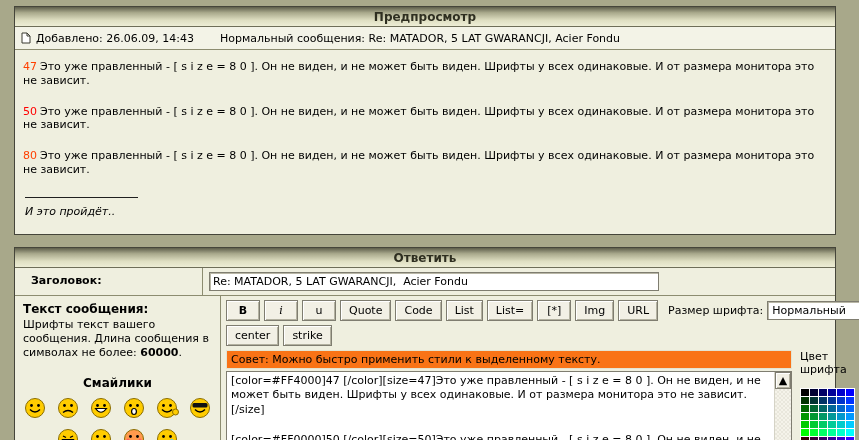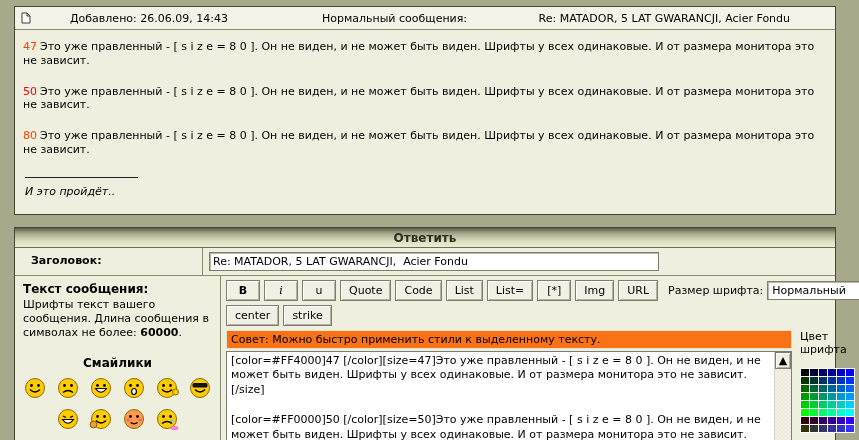--- a/index.html
+++ b/index.html
@@ -7,21 +7,21 @@
   body { font-family:"DejaVu Sans","Liberation Sans",sans-serif; font-size:11px; color:#000; }
   .page { position:relative; width:859px; height:440px; overflow:hidden; background:#A8A88A; }
 
   .panel { margin:6px 23px 0 14px; width:822px; background:#EFEFDF; border:1px solid #45453A; }
   .panel-header {
     height:20px; line-height:20px; text-align:center; font-weight:bold; font-size:12px; color:#2E2E20;
     background:linear-gradient(180deg,#5E5E4B 0%,#A9A98C 30%,#DFDFC2 70%,#EDEDD5 100%);
     border-bottom:1px solid #6E6E58;
   }
   
-  .info-row { display:flex; align-items:center; height:23px; padding:0 6px; background:#F3F3E7; border-bottom:1px solid #8C8C70;gap:34px; }
+  .info-row { display:flex; align-items:center; height:23px; padding:0 6px; background:#F3F3E7; border-bottom:1px solid #8C8C70; }
   .post-icon { display:inline-flex; margin-right:5px; }
   .info-row .gap { width:26px; }
   .preview-body { padding:10px 8px 8px 8px; }
   .pv { margin-bottom:17px; line-height:1.25; }
   .pv .num { font-weight:normal; margin-right:3px; }
   .sig-line { width:113px; border-bottom:1px solid #1f1f1f; margin:20px 0 7px 2px; }
   .sig { font-style:italic; margin-left:2px; padding-bottom:8px; }
 
   
   .panel.reply { margin-top:12px; }
@@ -66,20 +66,21 @@
   .color-label { text-align:left; line-height:1.2; margin-bottom:12px; }
   .palette { display:grid; grid-template-columns:repeat(6,8px); gap:1px; background:#fff; padding:1px; width:55px; }
   .sw { width:8px; height:7px; cursor:pointer; }
 </style>
 </head>
 <body>
 
 <div class="page">
 
   <div class="panel">
+    <div class="panel-header">Предпросмотр</div>
     <div class="info-row">
       <span class="post-icon">
         <svg width="10" height="12" viewBox="0 0 10 12">
             <path d="M1 1 h5 l3 3 v7 h-8 z" fill="#fff" stroke="#3a3a30" stroke-width="1"></path>
             <path d="M6 1 v3 h3" fill="none" stroke="#3a3a30" stroke-width="1"></path>
           </svg>
       </span>
       <span>Добавлено: 26.06.09, 14:43</span>
       <span class="gap"></span>
       <span>Нормальный сообщения:</span>&nbsp;

